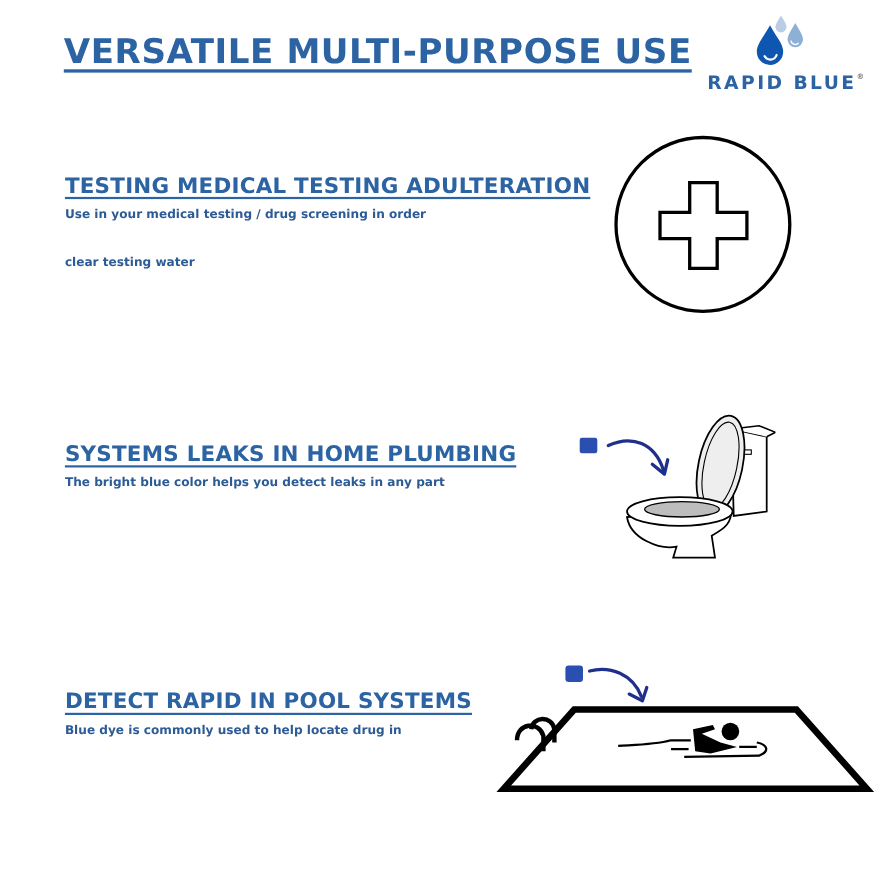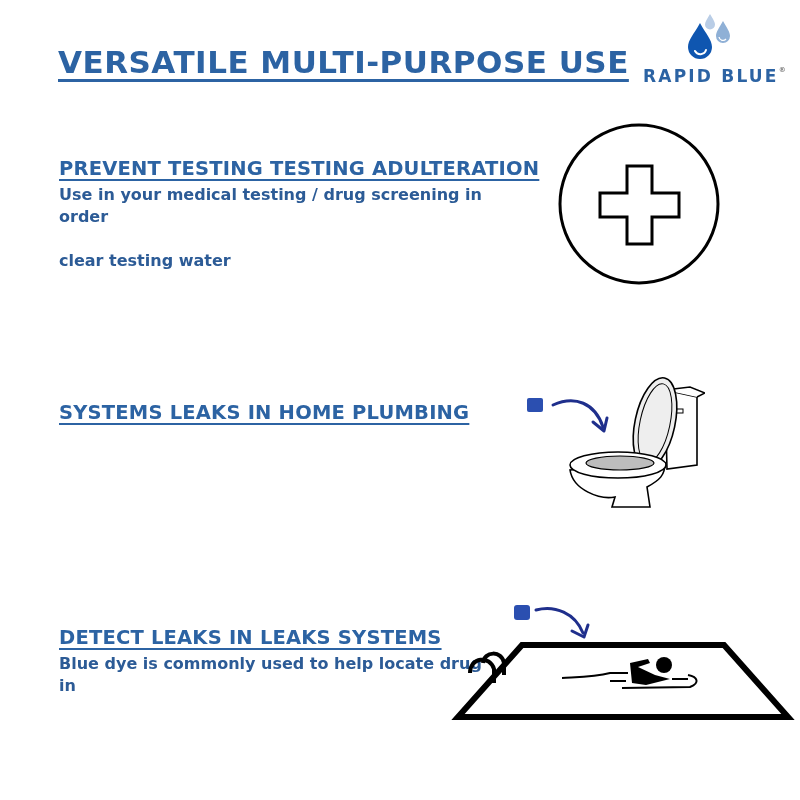--- a/index.html
+++ b/index.html
@@ -1,40 +1,40 @@
 <!DOCTYPE html>
 <html><head>
 <meta charset="utf-8">
 <style>
   html, body { margin:0; padding:0; background:#ffffff; }
   body { width:800px; height:800px; position:relative; overflow:hidden; font-family:"DejaVu Sans", sans-serif; }
   .abs { position:absolute; }
   .main-title {
-    left:58px; top:44px; margin:0;
+    left:58px; top:29px; margin:0;
     font-family:"DejaVu Sans", sans-serif; font-weight:bold;
     font-size:31px; letter-spacing:0.5px; color:#2c63a3;
     text-decoration:underline; text-decoration-thickness:3px; text-underline-offset:6px;
     white-space:nowrap;
   }
   .logo { left:640px; top:10px; width:150px; height:80px; }
   .logo-text {
     position:absolute; left:3px; top:56px;
     font-family:"DejaVu Sans", sans-serif; font-weight:bold;
     font-size:17px; letter-spacing:2.2px; color:#2c63a3; white-space:nowrap;text-align:center;
   }
   .logo-reg { font-size:7px; vertical-align:top; letter-spacing:0; color:#777; }
   .section-title {
     margin:0; font-family:"DejaVu Sans", sans-serif; font-weight:bold;
     font-size:19.5px; color:#2c63a3; white-space:nowrap;
     text-decoration:underline; text-decoration-thickness:2px; text-underline-offset:4px;
     letter-spacing:0.2px;
   }
   .section-body {
     margin:4px 0 0 0; font-family:"DejaVu Sans", sans-serif; font-weight:bold;
-    font-size:16px; line-height:22px; color:#2c5b96;
+    font-size:11px; line-height:22px; color:#2c5b96;
   }
   .section { left:59px; width:440px; }
   .s1 { top:157px; }
   .s2 { top:401px; }
   .s3 { top:626px; }
 </style>
 </head>
 <body>
 
 <h1 class="abs main-title">VERSATILE MULTI-PURPOSE USE</h1>
@@ -47,37 +47,37 @@
     <path d="M83 11 C79 18 76 22 76 26 A7 7 0 0 0 90 26 C90 22 87 18 83 11 Z" fill="#8fb0d6"></path>
     <path d="M79 27 A4 4 0 0 0 86 29" stroke="#ffffff" stroke-width="1.3" fill="none"></path>
 
     <path d="M60 13 C54 24 48 30 48 37 A12 12 0 0 0 72 37 C72 30 66 24 60 13 Z" fill="#0f56b0"></path>
     <path d="M55 41 A6 6 0 0 0 66 40" stroke="#ffffff" stroke-width="2" fill="none" stroke-linecap="round"></path>
   </svg>
   <div class="logo-text"><span>RAPID BLUE</span><span class="logo-reg">®</span></div>
 </div>
 
 <div class="abs section s1">
-  <h2 class="section-title">PREVENT TESTING TESTING ADULTERATION</h2>
+  <h2 class="section-title">TESTING MEDICAL TESTING ADULTERATION</h2>
   <p class="section-body">
     <span>Use in your medical testing / drug screening in order</span><br>
     <br>
     <span>clear testing water</span>
   </p>
 </div>
 
 <svg class="abs" style="left:555px;top:122px;" width="170" height="170" viewBox="0 0 170 170">
   <circle cx="84" cy="82" r="79" fill="#ffffff" stroke="#000000" stroke-width="3"></circle>
   <path d="M72 44 H97 V71 H124 V95 H97 V122 H72 V95 H45 V71 H72 Z" fill="#ffffff" stroke="#000000" stroke-width="3" stroke-linejoin="miter"></path>
 </svg>
 
 <div class="abs section s2">
   <h2 class="section-title">SYSTEMS LEAKS IN HOME PLUMBING</h2>
   <p class="section-body">
-    <br>
+    <span>The bright blue color helps you detect leaks in any part</span><br>
   </p>
 </div>
 
 <svg class="abs" style="left:515px;top:365px;" width="190" height="145" viewBox="0 0 190 145">
 
   <rect x="12" y="33" width="16" height="14" rx="2" fill="#2b4fb0"></rect>
 
   <path d="M38 40 C60 30 80 38 88 62" stroke="#1f2f8c" stroke-width="3" fill="none" stroke-linecap="round"></path>
   <path d="M78 57 L89 66 L92 53" stroke="#1f2f8c" stroke-width="3" fill="none" stroke-linecap="round" stroke-linejoin="round"></path>
 
@@ -88,21 +88,21 @@
   <ellipse cx="140" cy="58" rx="20" ry="46" transform="rotate(12 140 58)" fill="#eeeeee" stroke="#000" stroke-width="1.6"></ellipse>
   <ellipse cx="140" cy="58" rx="15" ry="40" transform="rotate(12 140 58)" fill="none" stroke="#000" stroke-width="1"></ellipse>
 
   <path d="M55 105 C58 125 85 135 100 132 L97 142 L135 142 L132 122 C145 115 150 110 150 98 Z" fill="#ffffff" stroke="#000" stroke-width="1.6"></path>
 
   <ellipse cx="103" cy="100" rx="48" ry="13" fill="#ffffff" stroke="#000" stroke-width="1.6"></ellipse>
   <ellipse cx="105" cy="98" rx="34" ry="7" fill="#bdbdbd" stroke="#000" stroke-width="1.2"></ellipse>
 </svg>
 
 <div class="abs section s3">
-  <h2 class="section-title">DETECT LEAKS IN LEAKS SYSTEMS</h2>
+  <h2 class="section-title">DETECT RAPID IN POOL SYSTEMS</h2>
   <p class="section-body">
     <span>Blue dye is commonly used to help locate drug in</span><br>
   </p>
 </div>
 
 <svg class="abs" style="left:450px;top:595px;" width="350" height="130" viewBox="0 0 350 130">
 
   <rect x="64" y="10" width="16" height="15" rx="3" fill="#2b4fb0"></rect>
 
   <path d="M86 15 C105 10 125 18 133 38" stroke="#1f2f8c" stroke-width="3" fill="none" stroke-linecap="round"></path>

